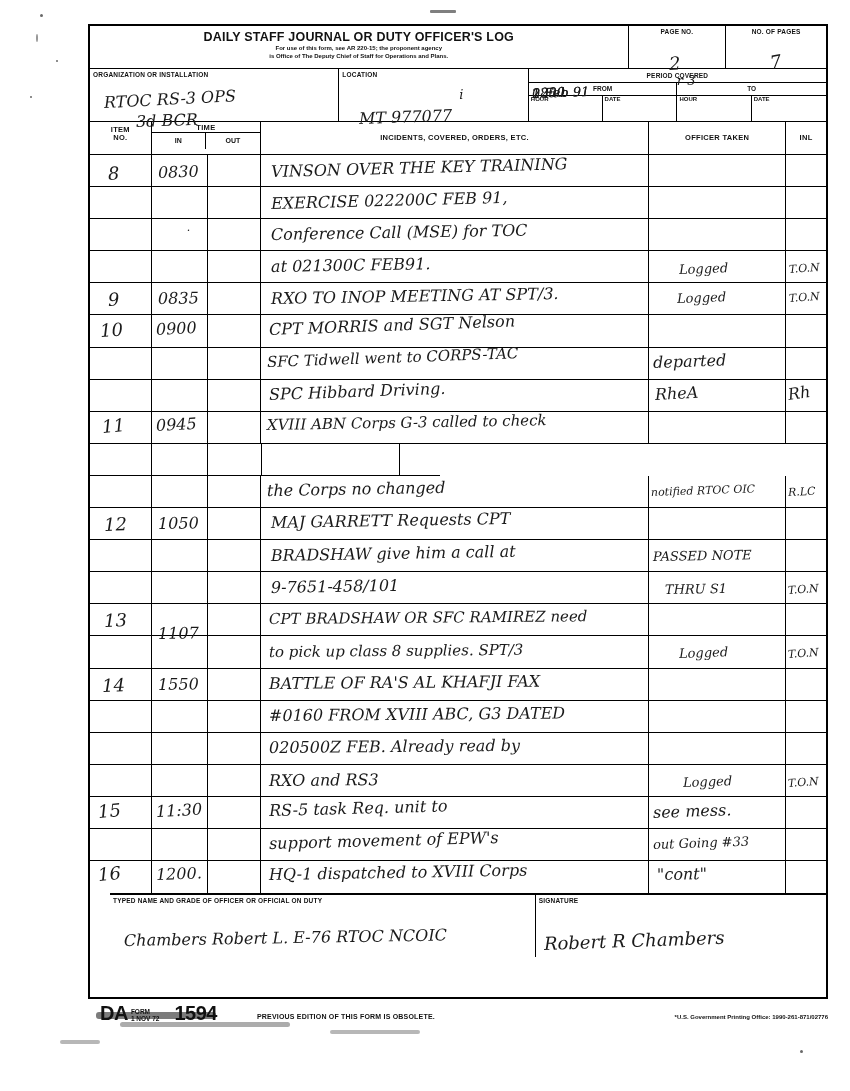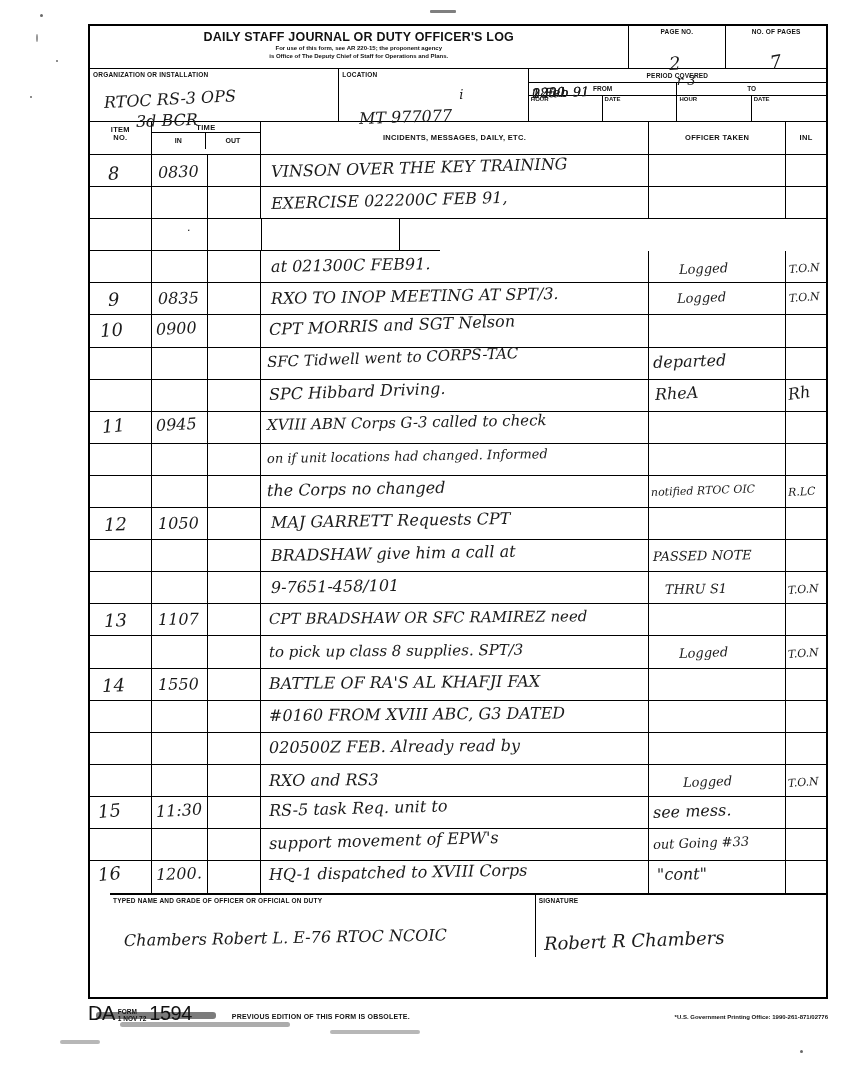--- a/index.html
+++ b/index.html
@@ -86,21 +86,21 @@
   .hw.lg{font-size:18px;}
 
   
   .footer{height:62px;margin-left:20px;}
   .f-name{width:440px;}
   .f-sig{width:300px;}
 
   .bottomline{
     position:absolute;left:88px;top:1002px;width:740px;
   }
-  .da{font-size:20px;font-weight:normal;letter-spacing:-.5px;}
+  .da{font-size:20px;font-weight:bold;letter-spacing:-.5px;margin-left:12px;}
   .daform{font-size:6.5px;font-weight:bold;line-height:1.1;}
   .prev{font-size:7px;font-weight:bold;letter-spacing:.2px;}
   .gpo{font-size:6px;font-weight:bold;}
 
   .smudge{position:absolute;background:#111;opacity:.85;}
 </style>
 </head>
 <body>
 
 <div class="scan-noise">
@@ -186,21 +186,21 @@
       <div class="lbl ctr" style="padding-top:4px;line-height:1.1;">ITEM<br>NO.</div>
     </div>
     <div class="cell c-time">
       <div class="lbl ctr" style="padding-top:1px;">TIME</div>
       <div class="time-split">
         <div>IN</div>
         <div>OUT</div>
       </div>
     </div>
     <div class="cell c-inc">
-      <div class="lbl ctr" style="padding-top:11px;">INCIDENTS, MESSAGES, DAILY, ETC.</div>
+      <div class="lbl ctr" style="padding-top:11px;">INCIDENTS, COVERED, ORDERS, ETC.</div>
     </div>
     <div class="cell c-act">
       <div class="lbl ctr" style="padding-top:11px;">OFFICER TAKEN</div>
     </div>
     <div class="cell c-inl">
       <div class="lbl ctr" style="padding-top:11px;">INL</div>
     </div>
   </div>
 
   <div class="grid">
@@ -229,20 +229,23 @@
       </div>
       <div class="cell c-act"></div>
       <div class="cell c-inl"></div>
     </div>
     <div class="row grow">
       <div class="cell c-item"></div>
       <div class="cell c-time">
           <div style="position:absolute;left:55px;top:0;bottom:0;border-right:1px solid #000;"></div>
           <div class="hw xs" style="left:35px;top:2px;">.</div>
         </div>
+      <div class="cell c-inc">
+        <div class="hw" style="left:10px;top:6px;transform:rotate(-1deg);">Conference Call (MSE) for TOC</div>
+      </div>
       <div class="cell c-act"></div>
       <div class="cell c-inl"></div>
     </div>
     <div class="row grow">
       <div class="cell c-item"></div>
       <div class="cell c-time">
           <div style="position:absolute;left:55px;top:0;bottom:0;border-right:1px solid #000;"></div>
         </div>
       <div class="cell c-inc">
         <div class="hw" style="left:10px;top:6px;transform:rotate(-1deg);">at 021300C FEB91.</div>
@@ -329,23 +332,20 @@
         <div class="hw" style="left:6px;top:4px;font-size:15px;transform:rotate(-1deg);">XVIII ABN Corps G-3 called to check</div>
       </div>
       <div class="cell c-act"></div>
       <div class="cell c-inl"></div>
     </div>
     <div class="row grow">
       <div class="cell c-item"></div>
       <div class="cell c-time">
           <div style="position:absolute;left:55px;top:0;bottom:0;border-right:1px solid #000;"></div>
         </div>
-      <div class="cell c-inc">
-        <div class="hw sm" style="left:6px;top:7px;transform:rotate(-1deg);">on if unit locations had changed. Informed</div>
-      </div>
       <div class="cell c-act"></div>
       <div class="cell c-inl"></div>
     </div>
     <div class="row grow">
       <div class="cell c-item"></div>
       <div class="cell c-time">
           <div style="position:absolute;left:55px;top:0;bottom:0;border-right:1px solid #000;"></div>
         </div>
       <div class="cell c-inc">
         <div class="hw" style="left:6px;top:5px;transform:rotate(-1deg);">the Corps no changed</div>
@@ -399,21 +399,21 @@
       <div class="cell c-inl">
         <div class="hw xs" style="left:2px;top:12px;transform:rotate(-4deg);">T.O.N</div>
       </div>
     </div>
 
     <div class="row grow">
       <div class="cell c-item">
         <div class="hw lg" style="left:14px;top:6px;transform:rotate(-2deg);">13</div>
       </div>
       <div class="cell c-time">
-        <div class="hw" style="left:6px;top:6px;transform:rotate(-1deg);">1107</div>
+        <div class="hw" style="left:6px;top:20px;transform:rotate(-1deg);">1107</div>
         <div style="position:absolute;left:55px;top:0;bottom:0;border-right:1px solid #000;"></div>
       </div>
       <div class="cell c-inc">
         <div class="hw" style="left:8px;top:6px;font-size:15px;transform:rotate(-0.5deg);">CPT BRADSHAW OR SFC RAMIREZ need</div>
       </div>
       <div class="cell c-act"></div>
       <div class="cell c-inl"></div>
     </div>
     <div class="row grow">
       <div class="cell c-item"></div>

